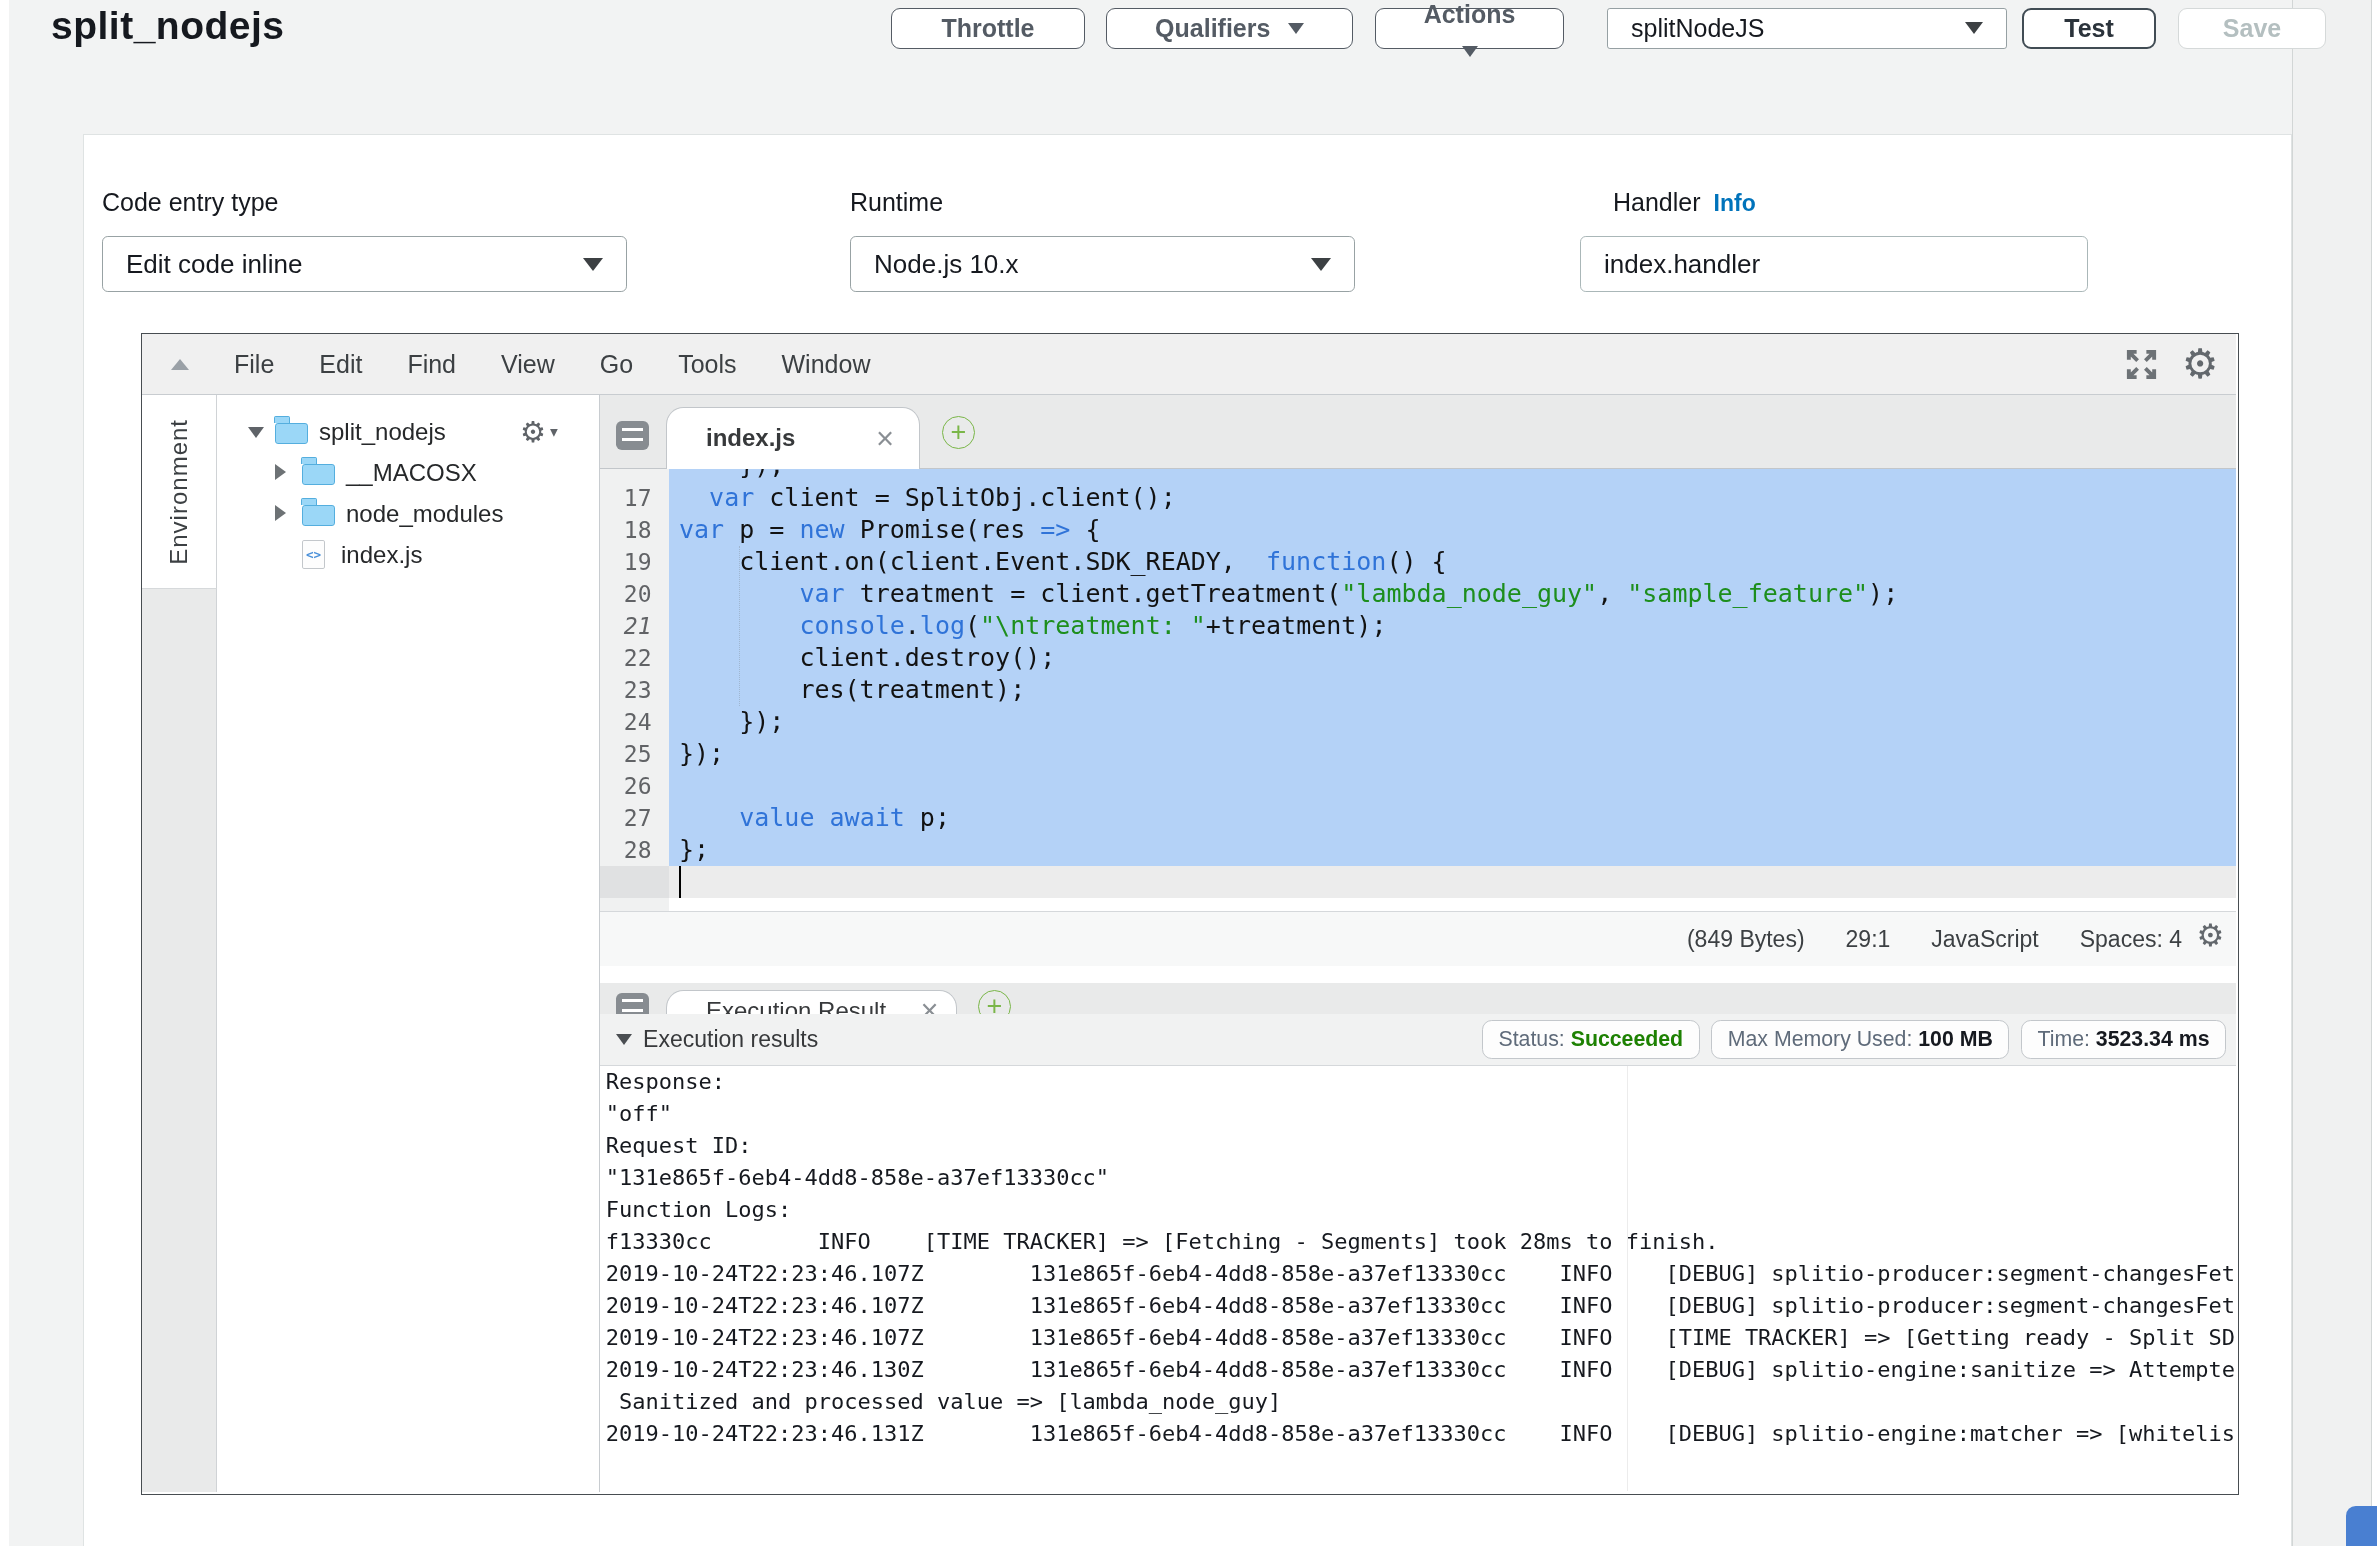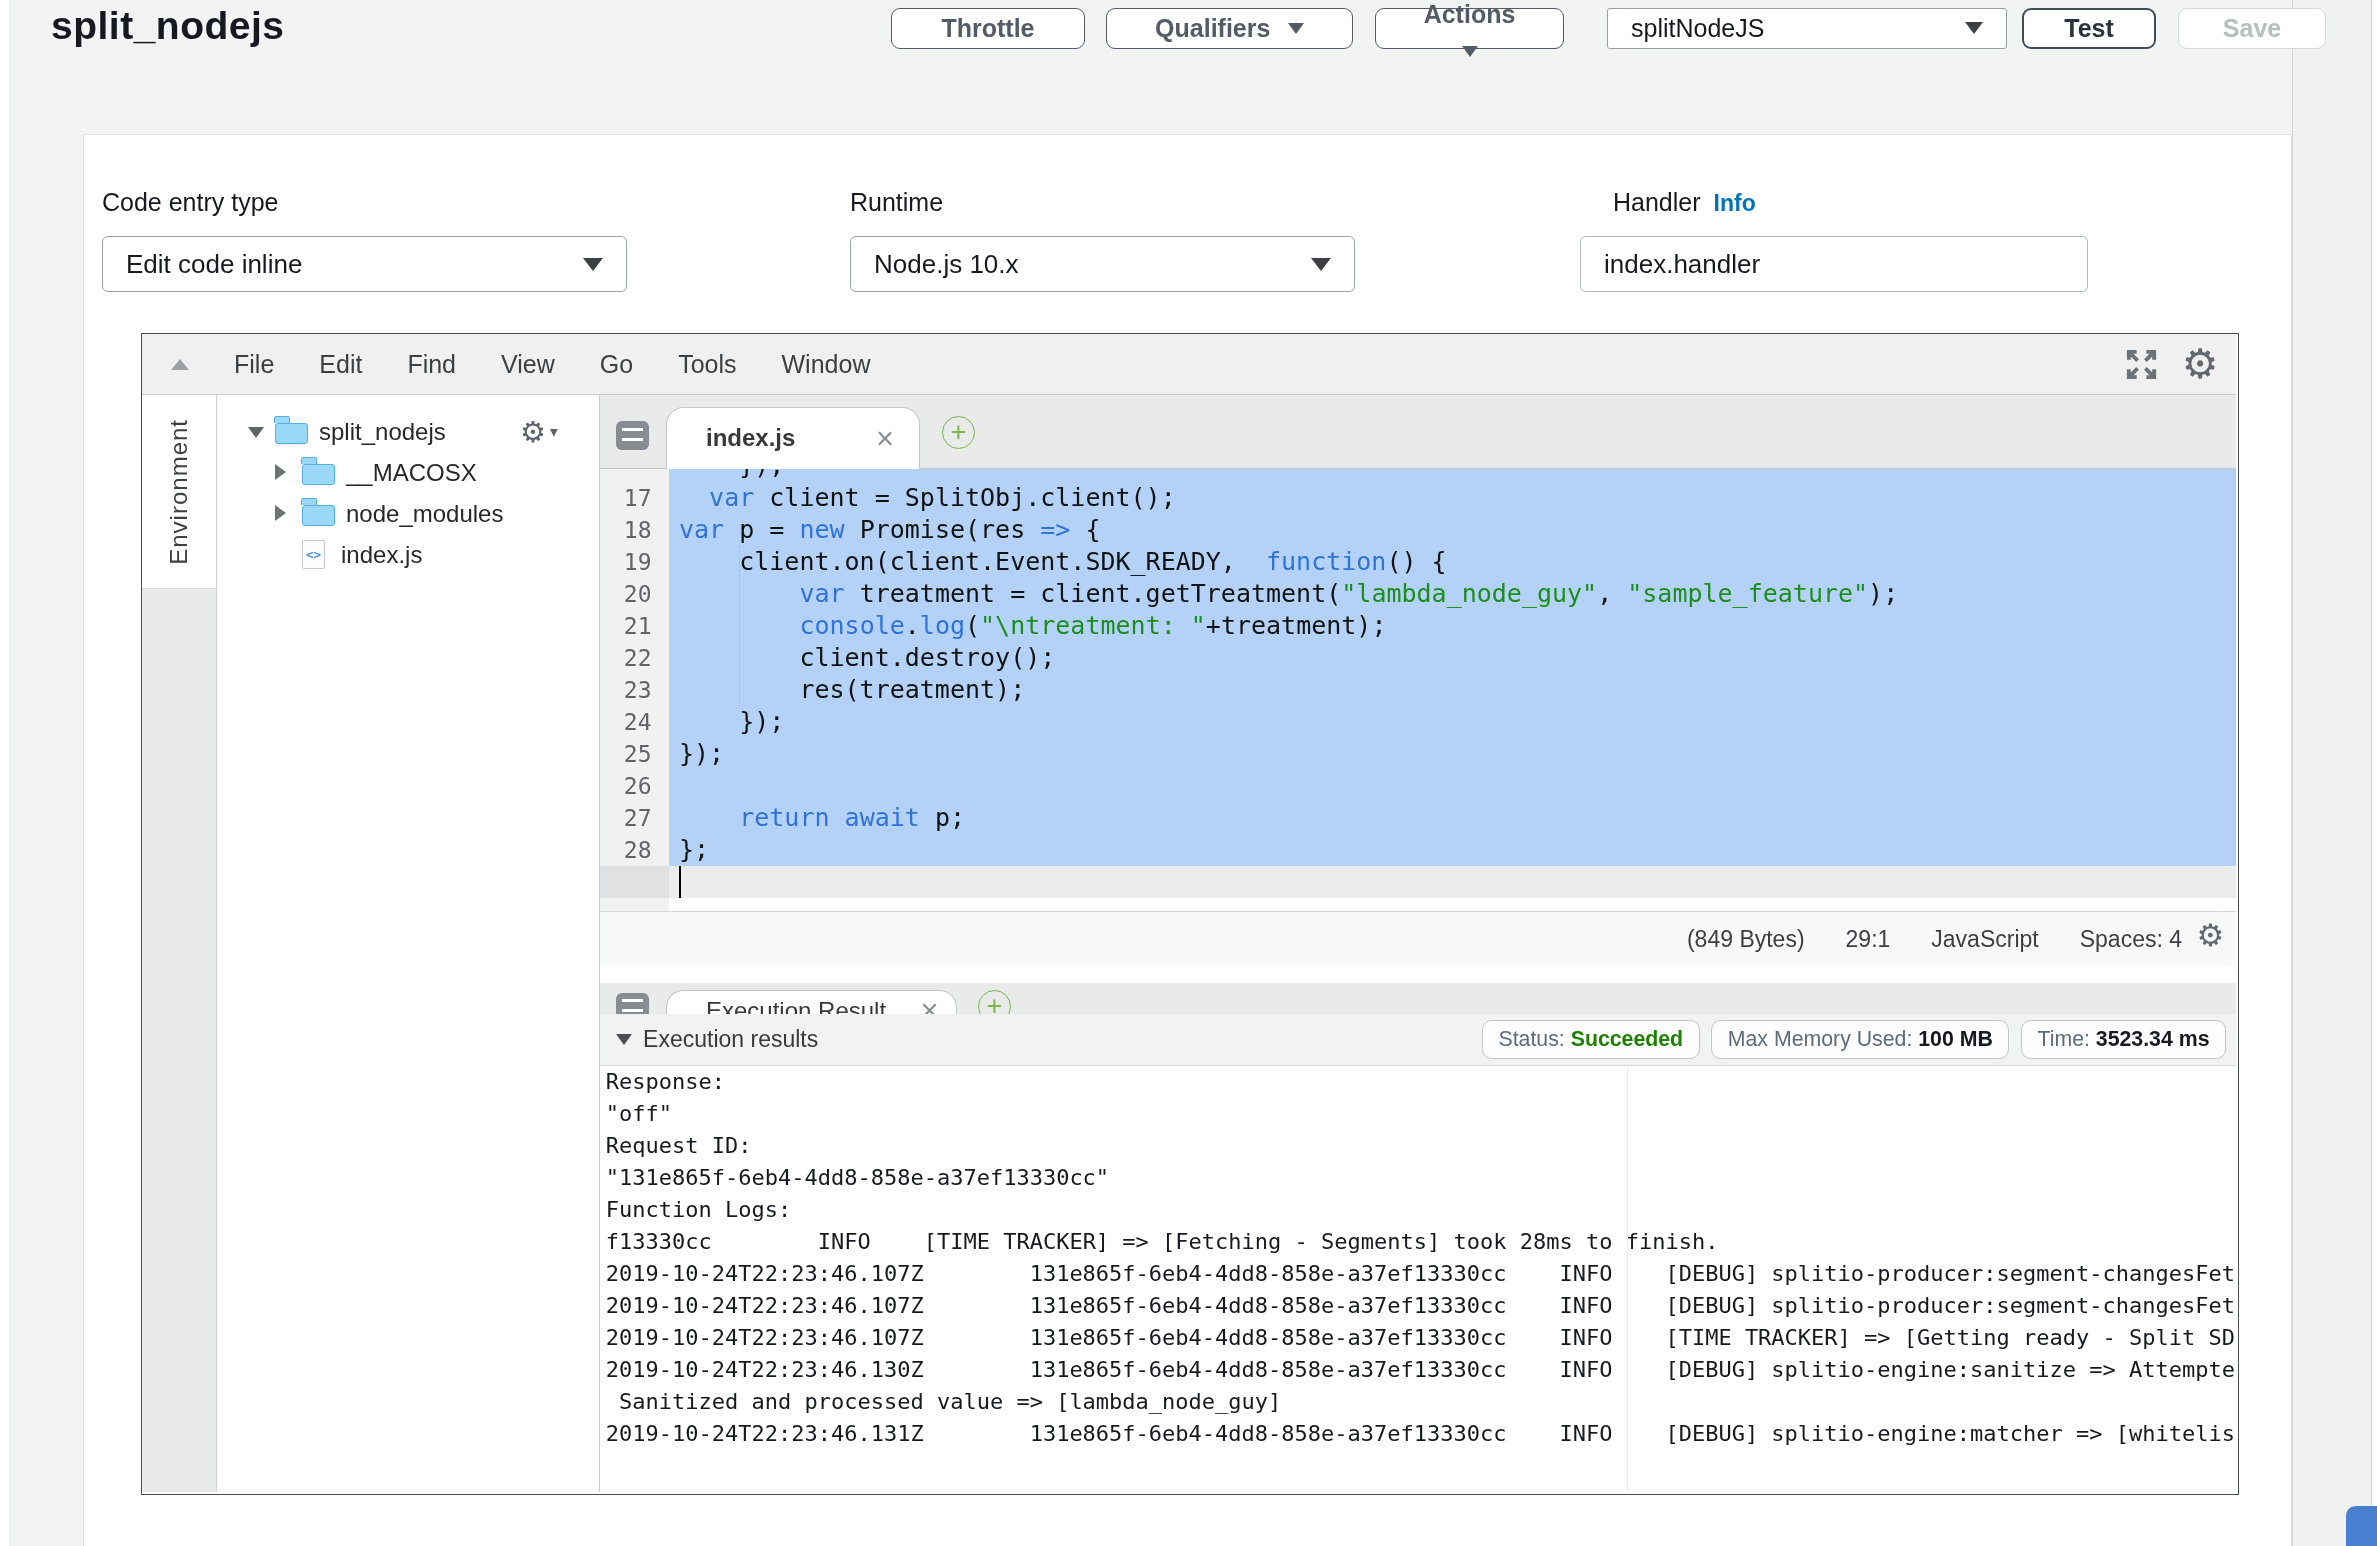--- a/index.html
+++ b/index.html
@@ -240,21 +240,21 @@
       </div>
 
       <div class="code">
         <div class="sel-block"></div>
         <div class="active-line"></div>
         <div class="gutter" id="gutter">
             <div class="gnum" style="top: 12.6px;">17</div>
             <div class="gnum" style="top: 45px;">18</div>
             <div class="gnum" style="top: 77px;">19</div>
             <div class="gnum" style="top: 109px;">20</div>
-            <div class="gnum" style="top: 141px;">21</div>
+            <div class="gnum" style="top: 141px; font-style: italic;">21</div>
             <div class="gnum" style="top: 173px;">22</div>
             <div class="gnum" style="top: 205px;">23</div>
             <div class="gnum" style="top: 237px;">24</div>
             <div class="gnum" style="top: 269px;">25</div>
             <div class="gnum" style="top: 301px;">26</div>
             <div class="gnum" style="top: 333px;">27</div>
             <div class="gnum" style="top: 365px;">28</div>
             <div class="gnum" style="top: 397px;">29</div>
           </div>
         <div class="active-gut"></div>
@@ -266,21 +266,21 @@
             <pre class="cline" style="top: 12.6px;"><span class="tok-p">  </span><span class="tok-k">var</span><span class="tok-p"> client = SplitObj.client();</span></pre>
             <pre class="cline" style="top: 45px;"><span class="tok-k">var</span><span class="tok-p"> p = </span><span class="tok-k">new</span><span class="tok-p"> Promise(res </span><span class="tok-k">=&gt;</span><span class="tok-p"> {</span></pre>
             <pre class="cline" style="top: 77px;"><span class="tok-p">    client.on(client.Event.SDK_READY,  </span><span class="tok-k">function</span><span class="tok-p">() {</span></pre>
             <pre class="cline" style="top: 109px;"><span class="tok-p">        </span><span class="tok-k">var</span><span class="tok-p"> treatment = client.getTreatment(</span><span class="tok-s">"lambda_node_guy"</span><span class="tok-p">, </span><span class="tok-s">"sample_feature"</span><span class="tok-p">);</span></pre>
             <pre class="cline" style="top: 141px;"><span class="tok-p">        </span><span class="tok-k">console</span><span class="tok-p">.</span><span class="tok-k">log</span><span class="tok-p">(</span><span class="tok-s">"\ntreatment: "</span><span class="tok-p">+treatment);</span></pre>
             <pre class="cline" style="top: 173px;"><span class="tok-p">        client.destroy();</span></pre>
             <pre class="cline" style="top: 205px;"><span class="tok-p">        res(treatment);</span></pre>
             <pre class="cline" style="top: 237px;"><span class="tok-p">    });</span></pre>
             <pre class="cline" style="top: 269px;"><span class="tok-p">});</span></pre>
             <pre class="cline" style="top: 301px;"></pre>
-            <pre class="cline" style="top: 333px;"><span class="tok-p">    </span><span class="tok-k">return</span><span class="tok-p"> </span><span class="tok-k">await</span><span class="tok-p"> p;</span></pre>
+            <pre class="cline" style="top: 333px;"><span class="tok-p">    </span><span class="tok-k">value</span><span class="tok-p"> </span><span class="tok-k">await</span><span class="tok-p"> p;</span></pre>
             <pre class="cline" style="top: 365px;"><span class="tok-p">};</span></pre>
             <pre class="cline" style="top: 397px;"></pre>
           </div>
         <div class="cursor"></div>
       </div>
 
       <div class="statusbar">
         <span>(849 Bytes)</span>
         <span>29:1</span>
         <span>JavaScript</span>

